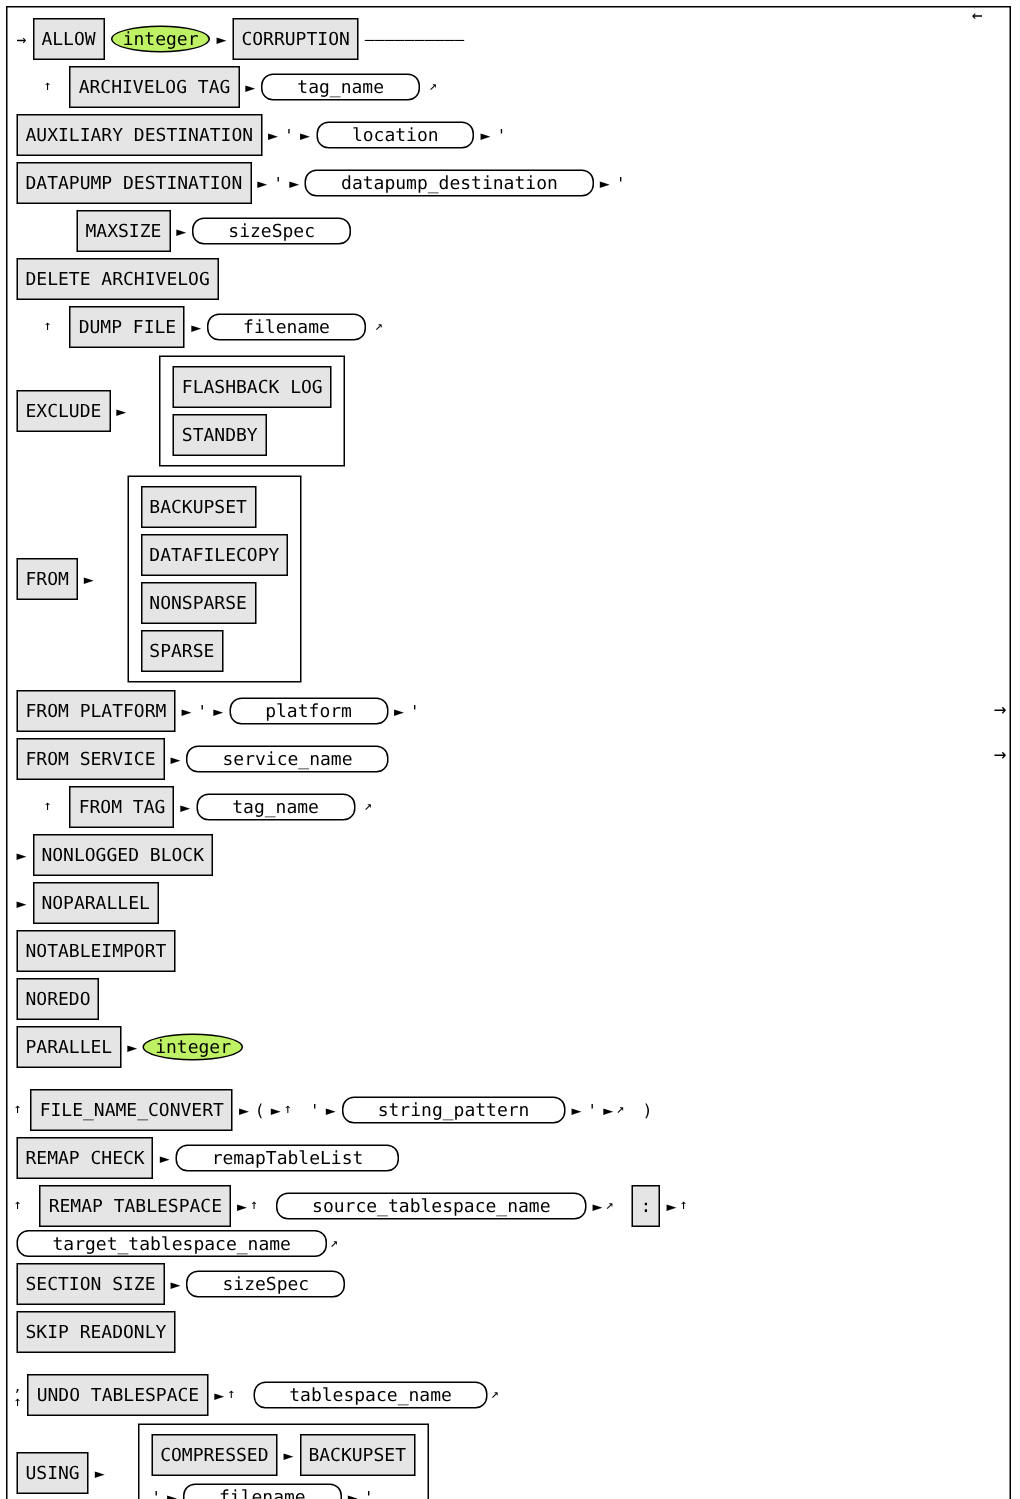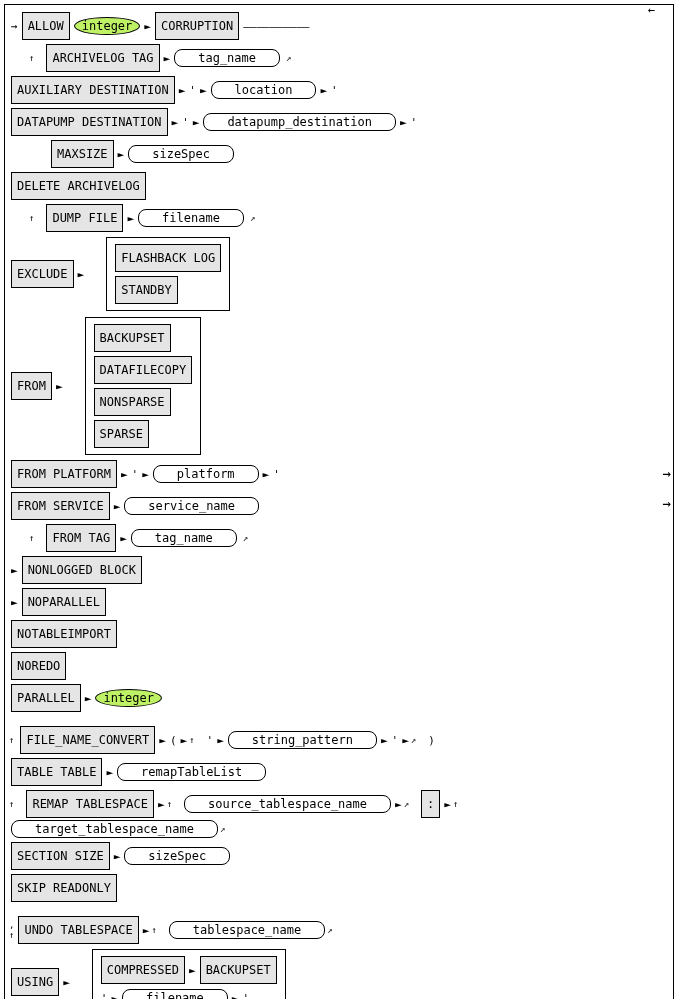--- a/index.html
+++ b/index.html
@@ -232,21 +232,21 @@
     <span class="arrow">►</span>
     <span class="arrow">'</span>
     <span class="arrow">►</span>
     <div style="display:inline-flex;flex-direction:column;align-items:flex-end;margin-right:2px;">
       <span style="font-size:9px;margin-right:8px;">↗</span>
     </div>
     <span class="arrow">)</span>
   </div>
 
   <div class="row">
-    <span class="box">TABLE TABLE</span>
+    <span class="box">REMAP CHECK</span>
     <span class="arrow">►</span>
     <span class="rounded">remapTableList</span>
   </div>
 
   <div class="row">
     <div style="display:inline-flex;flex-direction:column;align-items:flex-end;margin-right:2px;">
       <span style="font-size:9px;margin-right:8px;">↑</span>
     </div>
     <span class="box">REMAP TABLESPACE</span>
     <span class="arrow">►</span>

